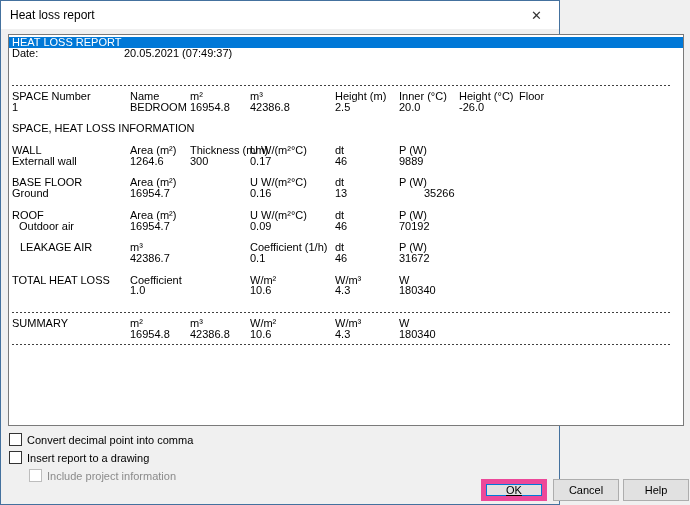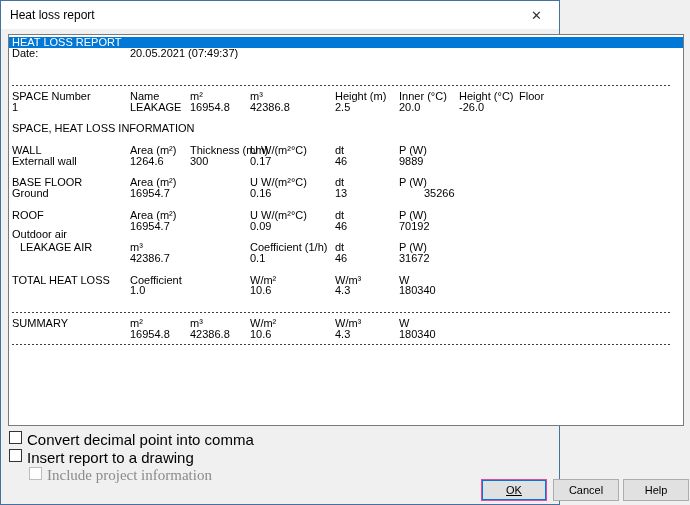--- a/index.html
+++ b/index.html
@@ -54,83 +54,83 @@
   .line.selected { background: #0078d7; color: #ffffff; }
   .line.dashed::after {
     content: "";
     position: absolute; left: 3px; right: 12px; top: 5px; height: 1px;
     background: repeating-linear-gradient(90deg, #404040 0 2px, transparent 2px 4px);
   }
   
   .cbrow {
     position: absolute;
     height: 15px;
-    display: flex; align-items: flex-start;
-    font-size: 15px; color: #000;
+    display: flex; align-items: flex-end;
+    font-size: 11px; color: #000;
   }
   .cbrow .box {
     width: 13px; height: 13px;
     background: #ffffff;
     border: 1px solid #333333;
     display: inline-block;
     flex: none;
   }
   .cbrow .cblabel { margin-left: 5px; white-space: nowrap; }
   .cbrow.disabled .box { border-color: #bdbdbd; }
-  .cbrow.disabled .cblabel { color: #8b8b8b; font-family: Liberation Serif, serif; }
+  .cbrow.disabled .cblabel { color: #8b8b8b; }
   
   .btn {
     position: absolute; top: 478px;
     width: 66px; height: 22px;
     background: #e1e1e1;
     border: 1px solid #adadad;
     font-family: "Liberation Sans", sans-serif;
     font-size: 11px; color: #000;
     text-align: center;
   }
   .btn.default {
-    border: 1px solid #ec4899;
+    border: 5px solid #ec4899;
     box-shadow: inset 0 0 0 1px #0078d7;
     text-decoration: underline;
   }
 </style>
 </head>
 <body>
 
 <div class="dialog">
 
   <div class="titlebar">
     <span class="title">Heat loss report</span>
     <button class="close-btn">✕</button>
   </div>
 
   <div class="listbox" id="report-listbox">
       <div class="line selected">
         <span class="cell" style="left: 3px;">HEAT LOSS REPORT</span>
       </div>
       <div class="line row">
         <span class="cell" style="left: 3px;">Date:</span>
-        <span class="cell" style="left: 121px;">20.05.2021 (07:49:37)</span>
+        <span class="cell" style="left: 115px;">20.05.2021 (07:49:37)</span>
       </div>
       <div class="line blank"></div>
       <div class="line blank"></div>
       <div class="line dashed"></div>
       <div class="line row">
         <span class="cell" style="left: 3px;">SPACE Number</span>
         <span class="cell" style="left: 121px;">Name</span>
         <span class="cell" style="left: 181px;">m²</span>
         <span class="cell" style="left: 241px;">m³</span>
         <span class="cell" style="left: 326px;">Height (m)</span>
         <span class="cell" style="left: 390px;">Inner (°C)</span>
         <span class="cell" style="left: 450px;">Height (°C)</span>
         <span class="cell" style="left: 510px;">Floor</span>
       </div>
       <div class="line row">
         <span class="cell" style="left: 3px;">1</span>
-        <span class="cell" style="left: 121px;">LEAKAGE</span>
+        <span class="cell" style="left: 121px;">BEDROOM</span>
         <span class="cell" style="left: 181px;">16954.8</span>
         <span class="cell" style="left: 241px;">42386.8</span>
         <span class="cell" style="left: 326px;">2.5</span>
         <span class="cell" style="left: 390px;">20.0</span>
         <span class="cell" style="left: 450px;">-26.0</span>
       </div>
       <div class="line blank"></div>
       <div class="line row">
         <span class="cell" style="left: 3px; text-align: right;">SPACE, HEAT LOSS INFORMATION</span>
       </div>
@@ -168,21 +168,21 @@
       </div>
       <div class="line blank"></div>
       <div class="line row">
         <span class="cell" style="left: 3px;">ROOF</span>
         <span class="cell" style="left: 121px;">Area (m²)</span>
         <span class="cell" style="left: 241px;">U W/(m²°C)</span>
         <span class="cell" style="left: 326px;">dt</span>
         <span class="cell" style="left: 390px;">P (W)</span>
       </div>
       <div class="line row">
-        <span class="cell" style="left: 3px; margin-top: 8px;">Outdoor air</span>
+        <span class="cell" style="left: 10px;">Outdoor air</span>
         <span class="cell" style="left: 121px;">16954.7</span>
         <span class="cell" style="left: 241px;">0.09</span>
         <span class="cell" style="left: 326px;">46</span>
         <span class="cell" style="left: 390px;">70192</span>
       </div>
       <div class="line blank"></div>
       <div class="line row">
         <span class="cell" style="left: 3px; padding-left: 8px;">LEAKAGE AIR</span>
         <span class="cell" style="left: 121px;">m³</span>
         <span class="cell" style="left: 241px;">Coefficient (1/h)</span>

